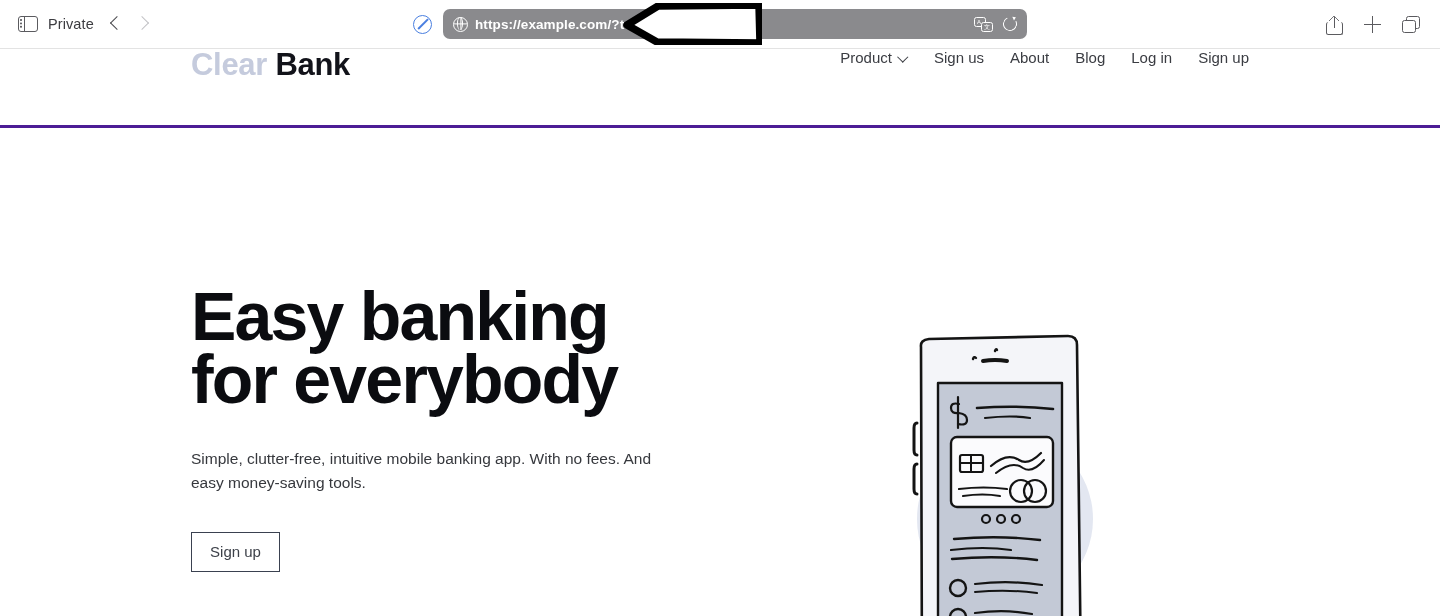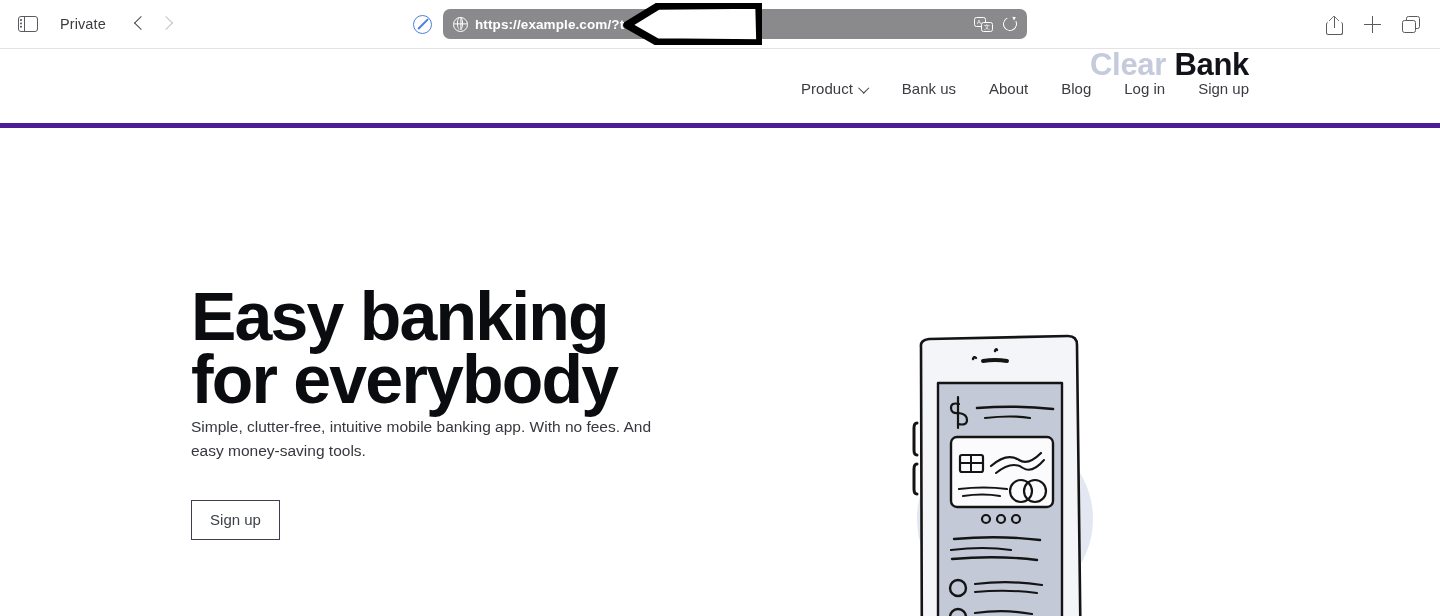--- a/index.html
+++ b/index.html
@@ -13,21 +13,21 @@
 
   
   .browser-toolbar{
     position:relative;
     width:1440px; height:49px;
     background:#ffffff;
     border-bottom:1px solid #e3e3e3;
     display:flex; align-items:center;
   }
 
-  .tb-left{ display:flex; align-items:center; gap:12px; padding-left:18px; }
+  .tb-left{ display:flex; align-items:center; gap:0; padding-left:18px; }
 
   .sidebar-icon{ width:20px; height:16px; position:relative; flex:none; }
   .sidebar-icon .frame{
     position:absolute; inset:0;
     border:1.4px solid #5b5b5f; border-radius:3px;
   }
   .sidebar-icon .divider{
     position:absolute; left:6px; top:1px; bottom:1px; width:1.4px; background:#5b5b5f;
   }
   .sidebar-icon .dots{
@@ -176,32 +176,31 @@
     border:1.5px solid #5b5b5f; border-radius:2.5px; background:#fff;
   }
   .tabs-icon .r2{
     position:absolute; left:0; top:4px; width:14px; height:13px;
     border:1.5px solid #5b5b5f; border-radius:2.5px; background:#fff;
   }
 
   
   .site-header{
     width:1440px; height:79px;
-    border-bottom:5px solid #4c1d95;
-    display:flex; align-items:flex-end;
+    border-bottom:3px solid #4c1d95;
+    display:flex; align-items:flex-start;
     padding:0 191px;
     background:#fff;
-    flex-direction:column;
   }
   .logo{ font-size:31px; font-weight:700; letter-spacing:-.3px; line-height:1; }
   .logo .clear{ color:#c5cbdd; }
   .logo .bank{ color:#12131a; }
 
   .site-nav{
-    margin-left:auto; display:flex; align-items:center; gap:33px;
+    margin-left:auto; display:flex; align-items:center; gap:26px;
   }
   .nav-link{
     font-size:15px; color:#3a3c42; white-space:nowrap; cursor:pointer;
     display:flex; align-items:center; gap:7px;
   }
   .nav-chevron{ width:9px; height:9px; position:relative; display:inline-block; }
   .nav-chevron::before{
     content:""; position:absolute; left:0; top:0px;
     width:6.5px; height:6.5px;
     border-right:1.4px solid #3a3c42; border-bottom:1.4px solid #3a3c42;
@@ -214,21 +213,21 @@
     padding:0 191px;
     display:flex; align-items:flex-start;
   }
   .hero-copy{ padding-top:157px; width:560px; }
   .hero-title{
     font-size:68px; font-weight:700; line-height:.93;
     letter-spacing:-1.8px; color:#0b0c10;
     white-space:pre-line;
   }
   .hero-sub{
-    margin-top:4px;
+    margin-top:36px;
     font-size:15.5px; line-height:1.5; color:#36383d; max-width:470px;
   }
   .signup-btn{
     margin-top:38px;
     width:89px; height:40px;
     border:1px solid #3a4150; background:transparent;
     font-size:15px; color:#3d4149;
     font-family:"Liberation Sans", sans-serif;
     cursor:pointer;
     display:flex; align-items:center; justify-content:center;
@@ -303,21 +302,21 @@
 <header class="site-header">
   <div class="logo">
     <span class="clear">Clear</span><span>&nbsp;</span><span class="bank">Bank</span>
   </div>
 
   <nav class="site-nav">
     <a class="nav-link">
       <span>Product</span>
       <span class="nav-chevron"></span>
     </a>
-    <a class="nav-link">Bank us</a>
+    <a class="nav-link">Sign us</a>
     <a class="nav-link">About</a>
     <a class="nav-link">Blog</a>
     <a class="nav-link">Log in</a>
     <a class="nav-link">Sign up</a>
   </nav>
 </header>
 
 <section class="hero">
 
   <div class="hero-copy">

